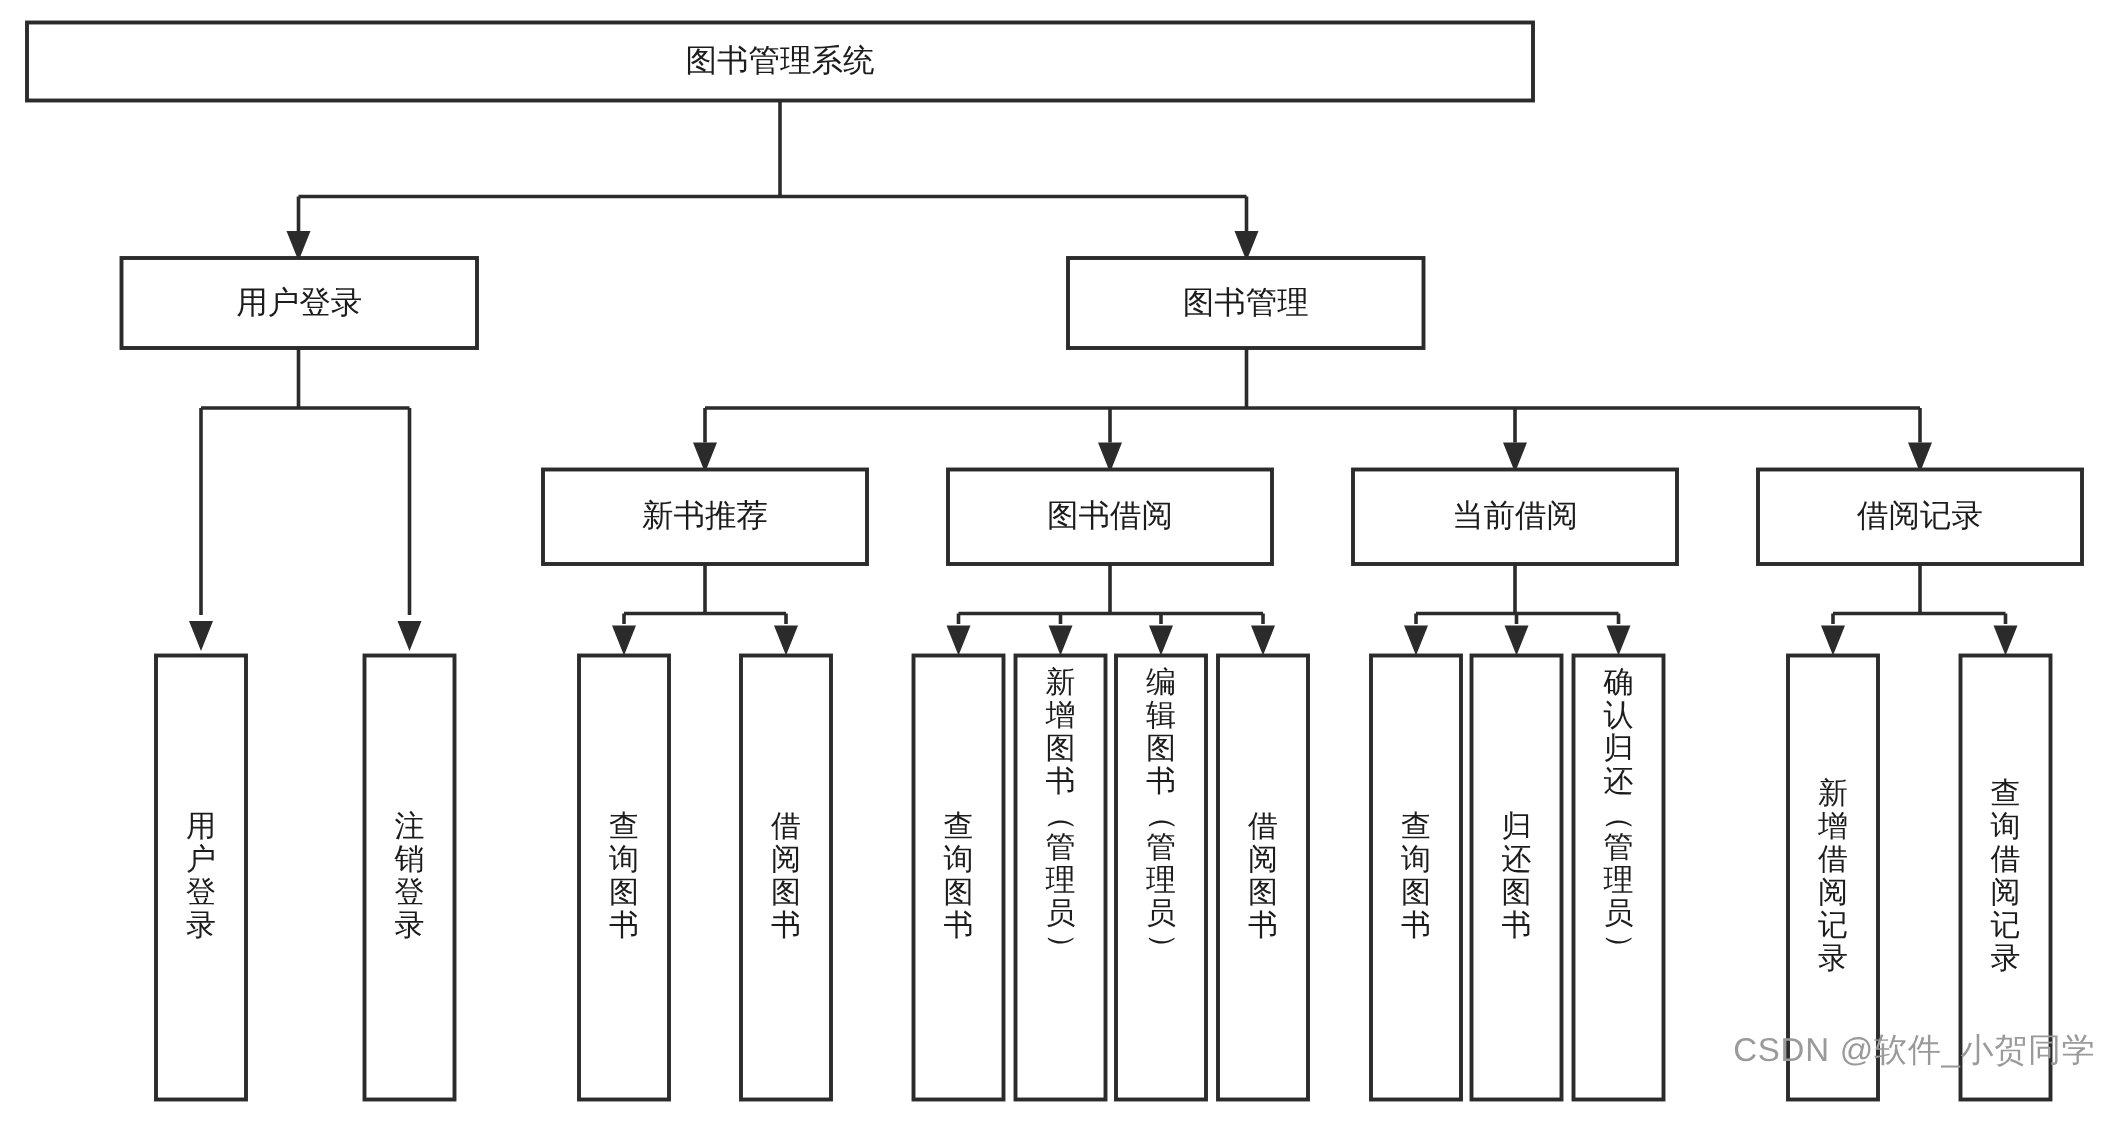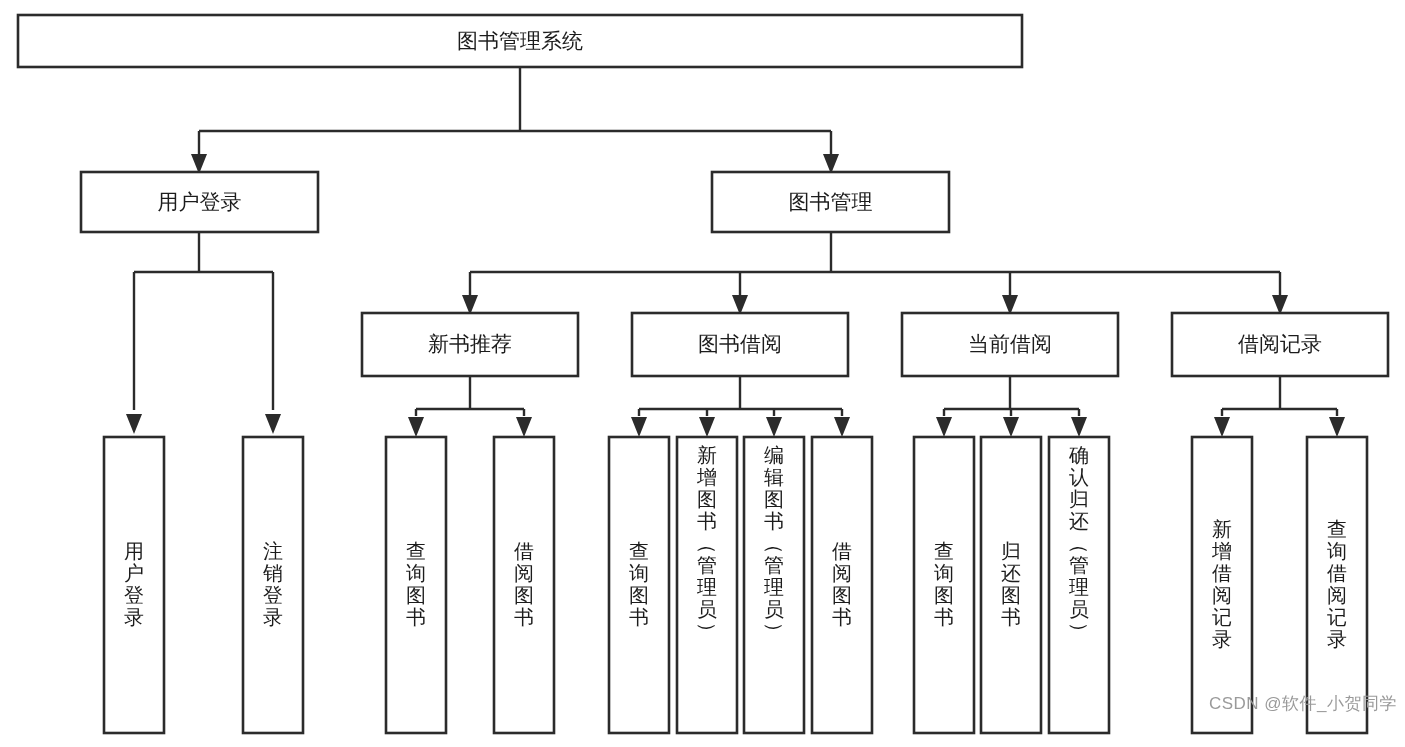--- a/index.html
+++ b/index.html
@@ -69,21 +69,21 @@
     height: 22px;
   }
   .node-label-v span.vchar.rot {
     transform: rotate(90deg);
   }
   .watermark {
     position: absolute;
     right: 8px;
     bottom: 6px;
     font-family: "Liberation Sans", "DejaVu Sans", sans-serif;
-    font-size: 17px;
+    font-size: 22px;
     color: #9a9a9a;
     letter-spacing: 0.5px;
     white-space: nowrap;
   }
 </style>
 </head>
 <body>
 
 <div id="diagram-root">
 

